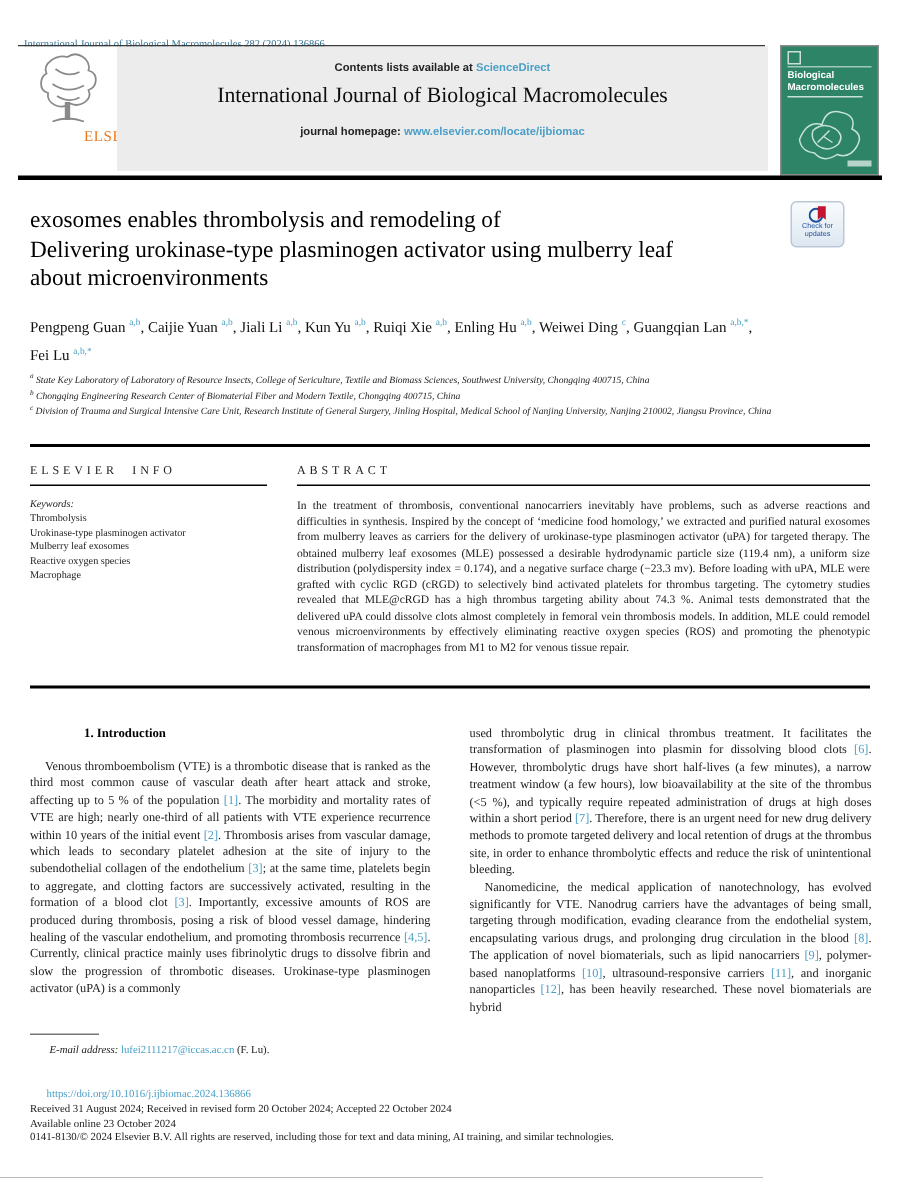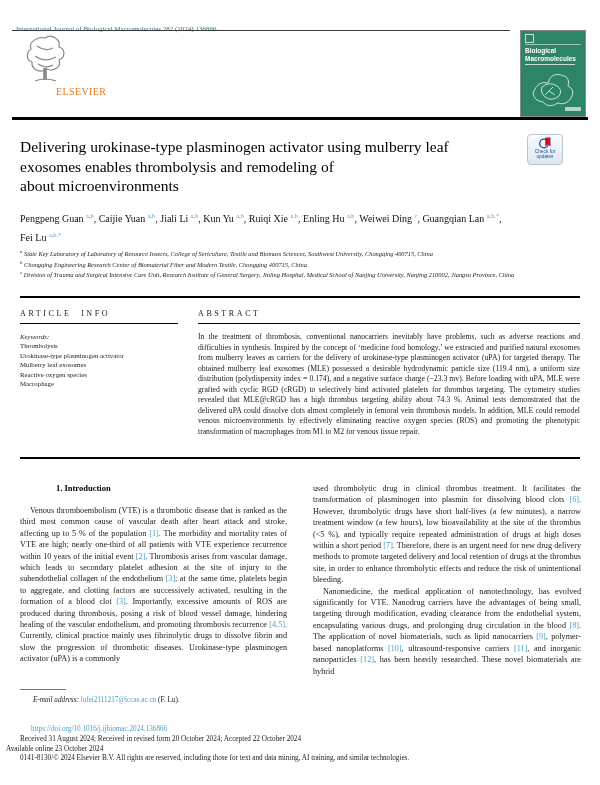--- a/index.html
+++ b/index.html
@@ -74,21 +74,21 @@
   .cite{color:#4a9fc6;text-decoration:none;cursor:pointer;}
 
   .foot-sep{position:absolute;left:20px;top:689px;width:46px;height:1px;background:#777;}
   .footnote{position:absolute;left:20px;top:695px;width:560px;font-size:7.2px;line-height:10px;}
   .fn-star{padding-left:6px;}
   .fn-email{padding-left:13px;}
   .email-label{font-style:italic;}
 
   .doi{position:absolute;left:31px;top:725px;font-size:7.2px;}
   .received{position:absolute;left:20px;top:735px;font-size:7.2px;}
-  .available{position:absolute;left:6px;top:745px;font-size:7.2px;}
+  .available{position:absolute;left:20px;top:745px;font-size:7.2px;}
   .copyright{position:absolute;left:20px;top:754px;font-size:7.2px;}
 </style>
 </head>
 <body>
 
 <div class="page">
 
   <div class="running-head">International Journal of Biological Macromolecules 282 (2024) 136866</div>
 
   <div class="rule-thin-top"></div>
@@ -98,41 +98,52 @@
       <g fill="none" stroke="#8a8a8a" stroke-width="1.2">
         <path d="M22,6 c7,-5 16,2 14,9 c7,2 6,11 0,13 c3,7 -6,12 -12,9 c-7,5 -16,0 -15,-7 c-7,-2 -5,-11 -1,-13 c-3,-7 7,-13 14,-11 z"></path>
         <path d="M14,14 q8,6 16,2 M12,24 q10,7 21,1 M15,32 q8,5 15,1"></path>
       </g>
       <rect x="20.2" y="36" width="3.6" height="12" fill="#8a8a8a"></rect>
       <path d="M12,49 q10,-4 21,0" fill="none" stroke="#8a8a8a" stroke-width="1.2"></path>
     </svg>
     <div class="elsevier-word">ELSEVIER</div>
   </div>
 
+  <div class="banner">
+    <div class="contents-line">
+      <span>Contents lists available at</span>
+      <span class="link">ScienceDirect</span>
+    </div>
+    <div class="journal-title">International Journal of Biological Macromolecules</div>
+    <div class="homepage-line">
+      <span>journal homepage:</span>
+      <span class="link">www.elsevier.com/locate/ijbiomac</span>
+    </div>
+  </div>
 
   <div class="cover">
     <div class="cover-mark"></div>
     <div class="cover-topline"></div>
     <div class="cover-title">Biological Macromolecules</div>
     <div class="cover-underline"></div>
     <svg width="56" height="46" viewBox="0 0 56 46">
       <g fill="none" stroke="rgba(235,250,242,.8)" stroke-width="1">
         <path d="M8,28 q5,-13 15,-10 q3,-11 13,-8 q10,2 7,11 q8,4 3,12 q-5,8 -13,5 q-9,6 -15,-1 q-9,-1 -10,-9 z"></path>
         <path d="M17,22 q7,-6 15,-1 q6,4 2,10 q-7,6 -14,1 q-5,-5 -3,-10 z"></path>
         <path d="M24,26 l6,4 M20,30 l8,-8"></path>
       </g>
     </svg>
     <div class="cover-bottomband"></div>
   </div>
 
   <div class="rule-thick"></div>
 
   <div class="title">
+      <div>exosomes enables thrombolysis and remodeling of</div>
       <div>Delivering urokinase-type plasminogen activator using mulberry leaf</div>
-      <div>exosomes enables thrombolysis and remodeling of</div>
       <div>about microenvironments</div>
     </div>
 
   <div class="badge">
     <svg width="13" height="12" viewBox="0 0 13 12">
       <circle cx="5" cy="6.5" r="4.3" fill="none" stroke="#1b4f9c" stroke-width="1.3"></circle>
       <path d="M6.2,0.5 h5.3 v9 l-2.65,-2.2 l-2.65,2.2 z" fill="#c41230"></path>
     </svg>
     <div class="badge-text">Check for updates</div>
   </div>
@@ -140,21 +151,21 @@
   <div class="authors"><span class="author">Pengpeng Guan <sup>a,b</sup></span>, <span class="author">Caijie Yuan <sup>a,b</sup></span>, <span class="author">Jiali Li <sup>a,b</sup></span>, <span class="author">Kun Yu <sup>a,b</sup></span>, <span class="author">Ruiqi Xie <sup>a,b</sup></span>, <span class="author">Enling Hu <sup>a,b</sup></span>, <span class="author">Weiwei Ding <sup>c</sup></span>, <span class="author">Guangqian Lan <sup>a,b,*</sup></span>, <span class="author">Fei Lu <sup>a,b,*</sup></span></div>
 
   <div class="affils">
       <div><sup>a</sup> State Key Laboratory of Laboratory of Resource Insects, College of Sericulture, Textile and Biomass Sciences, Southwest University, Chongqing 400715, China</div>
       <div><sup>b</sup> Chongqing Engineering Research Center of Biomaterial Fiber and Modern Textile, Chongqing 400715, China</div>
       <div><sup>c</sup> Division of Trauma and Surgical Intensive Care Unit, Research Institute of General Surgery, Jinling Hospital, Medical School of Nanjing University, Nanjing 210002, Jiangsu Province, China</div>
     </div>
 
   <div class="rule1"></div>
 
-  <div class="info-head">ARTICLE INFO</div>
+  <div class="info-head">ELSEVIER INFO</div>
   <div class="abs-head">ABSTRACT</div>
   <div class="info-rule"></div>
   <div class="abs-rule"></div>
 
   <div class="keywords">
     <div class="kw-label">Keywords:</div>
     <div>
         <div>Thrombolysis</div>
         <div>Urokinase-type plasminogen activator</div>
         <div>Mulberry leaf exosomes</div>

